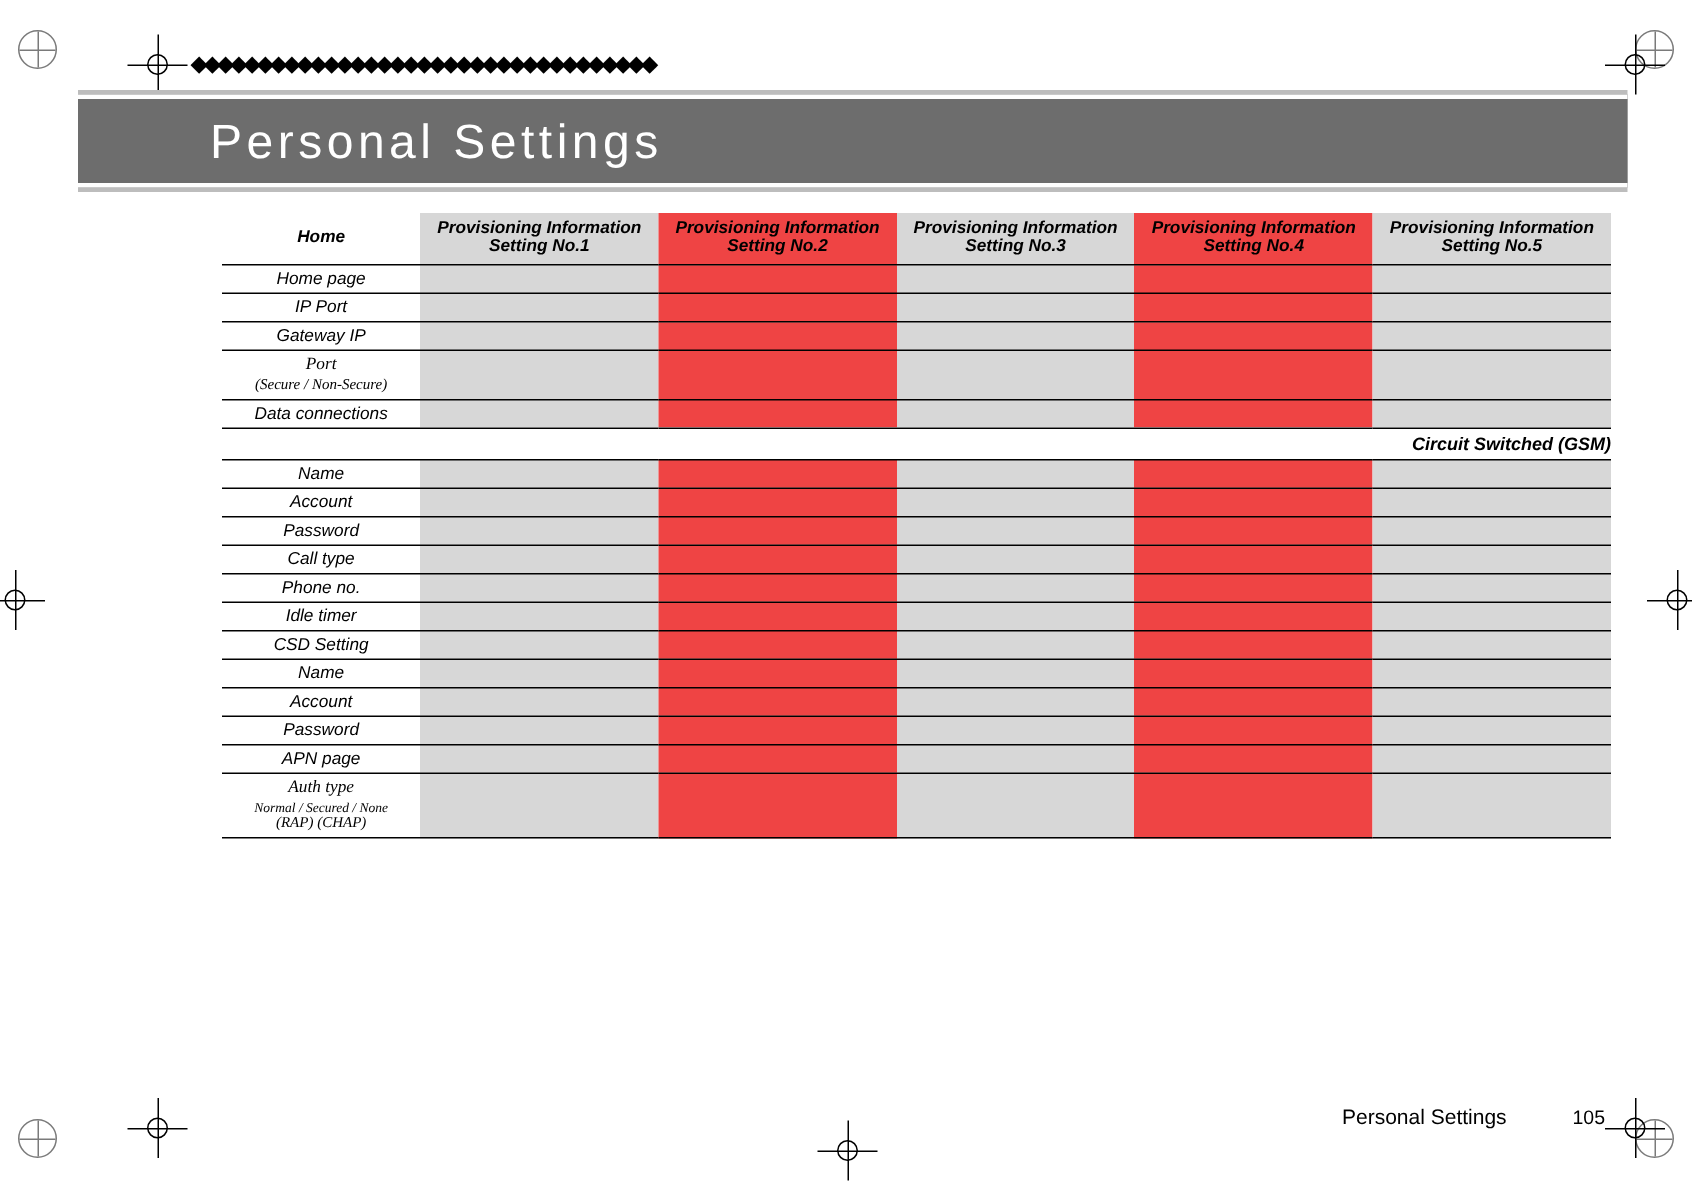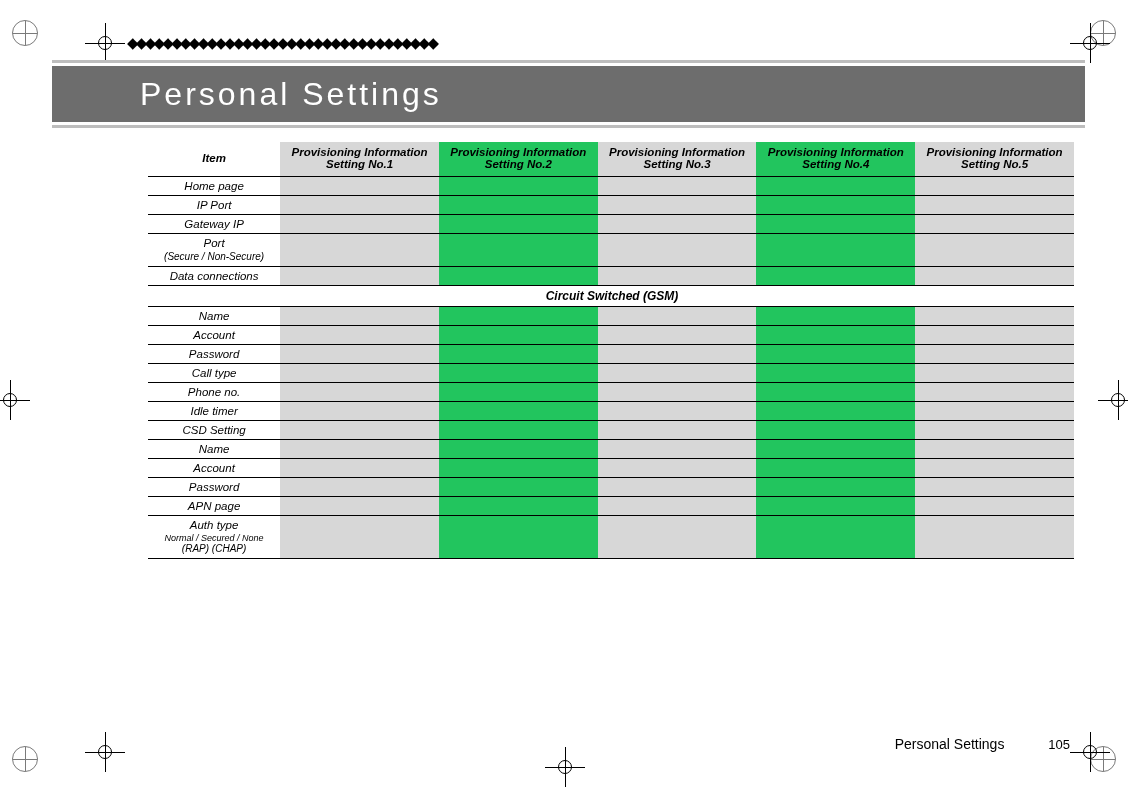--- a/index.html
+++ b/index.html
@@ -112,35 +112,35 @@
   }
   tbody td, tbody th {
     border-bottom: 1.2px solid #000;
     font-size: 11.5px;
     font-style: italic;
     height: 19px;
   }
   .item-col { width: 135px; }
   .col { width: 162px; }
   .shade-a { background: #d7d7d7; }
-  .shade-b { background: #22c55e; text-align: center; }
+  .shade-b { background: #ef4444; text-align: center; }
   .section-row th {
-    text-align: center;
+    text-align: right;
     font-weight: bold;
     font-style: italic;
     font-size: 12px;
     padding: 3px 0 3px 2px;
     border-bottom: 1.2px solid #000;
     background:#fff;
   }
   .row-label {
     font-weight: normal;
     font-style: italic;
   }
-  .multi { line-height: 1.2; padding:3px 0; }
+  .multi { line-height: 1.2; padding:3px 0;font-family:Liberation Serif, serif; }
   .sub { font-size: 10px; display:block; }
   .footer {
     position: absolute;
     right: 58px;
     bottom: 40px;
     font-size: 14px;
     font-style: normal;
     text-align: center;
   }
   .footer .page {
@@ -196,21 +196,21 @@
 
 <div class="banner">
   <div class="banner-edge"></div>
   <div class="banner-title">Personal Settings</div>
 </div>
 
 <div class="table-wrap">
 <table>
 <thead>
 <tr>
-  <th class="item-col">Item</th>
+  <th class="item-col">Home</th>
   <th class="col shade-a">Provisioning Information Setting No.1</th>
   <th class="col shade-b">Provisioning Information Setting No.2</th>
   <th class="col shade-a">Provisioning Information Setting No.3</th>
   <th class="col shade-b">Provisioning Information Setting No.4</th>
   <th class="col shade-a">Provisioning Information Setting No.5</th>
 </tr>
 </thead>
 <tbody>
   <tr>
     <th class="row-label">Home page</th>

